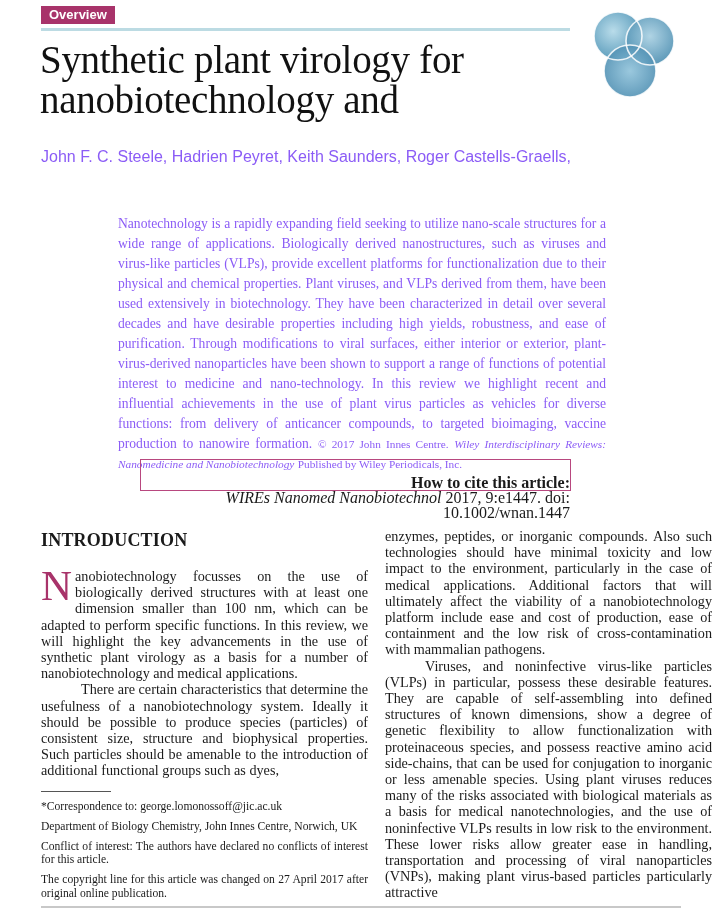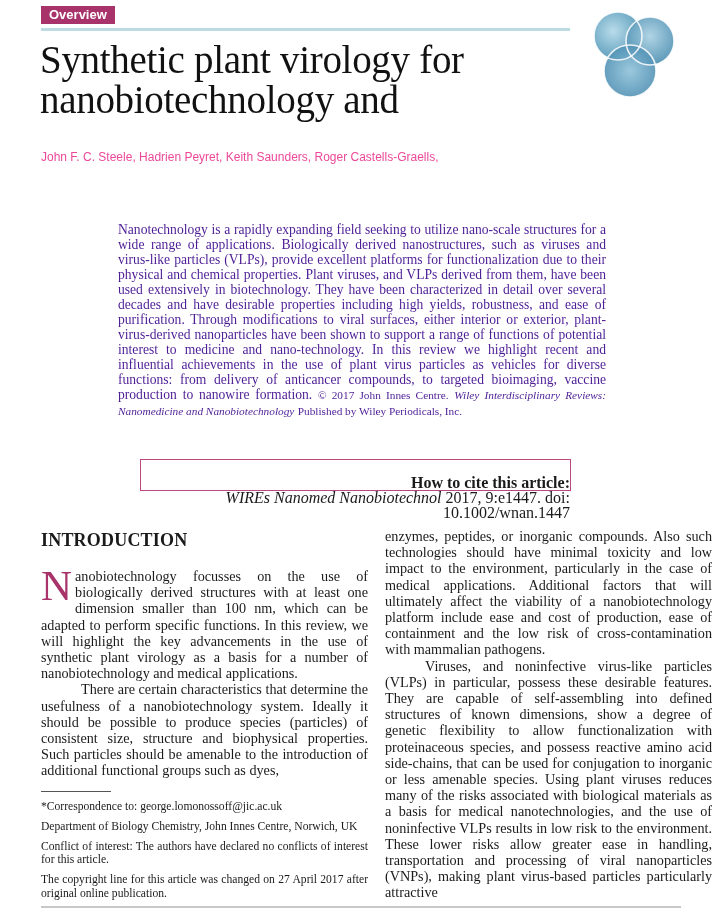--- a/index.html
+++ b/index.html
@@ -15,27 +15,26 @@
       position: absolute; left: 41px; top: 28px; width: 529px; height: 3px; background: #bcdbe3;
     }
     .logo { position: absolute; left: 588px; top: 3px; width: 100px; height: 100px; }
 
     .title {
       position: absolute; left: 40px; top: 40px; width: 540px;
       font-size: 39px; line-height: 40px; color: #111; letter-spacing: -0.3px;
     }
     .authors {
       position: absolute; left: 41px; top: 146px; width: 620px;
-      font-size: 12px; line-height: 22px; color: #ec4899;
+      font-size: 16px; line-height: 22px; color: #8b5cf6;
     }
     .abstract {
       position: absolute; left: 118px; top: 214px; width: 488px;
-      font-size: 13.6px; line-height: 15px; text-align: justify; color: #4c1d95;
+      font-size: 13.6px; line-height: 20px; text-align: justify; color: #8b5cf6;
       hyphens: manual;
-      margin-top: 8px;
     }
     .abstract .small { font-size: 11.3px; }
     .cite-box {
       position: absolute; left: 140px; top: 459px; width: 431px; height: 32px;
       border: 1.5px solid #b8487f; text-align: right;
       font-size: 16px; line-height: 15px; padding-top: 15px; box-sizing: border-box;
     }
     .cite-box .head { font-weight: bold; }
 
     .col { position: absolute; top: 530px; width: 327px; text-align: justify;

